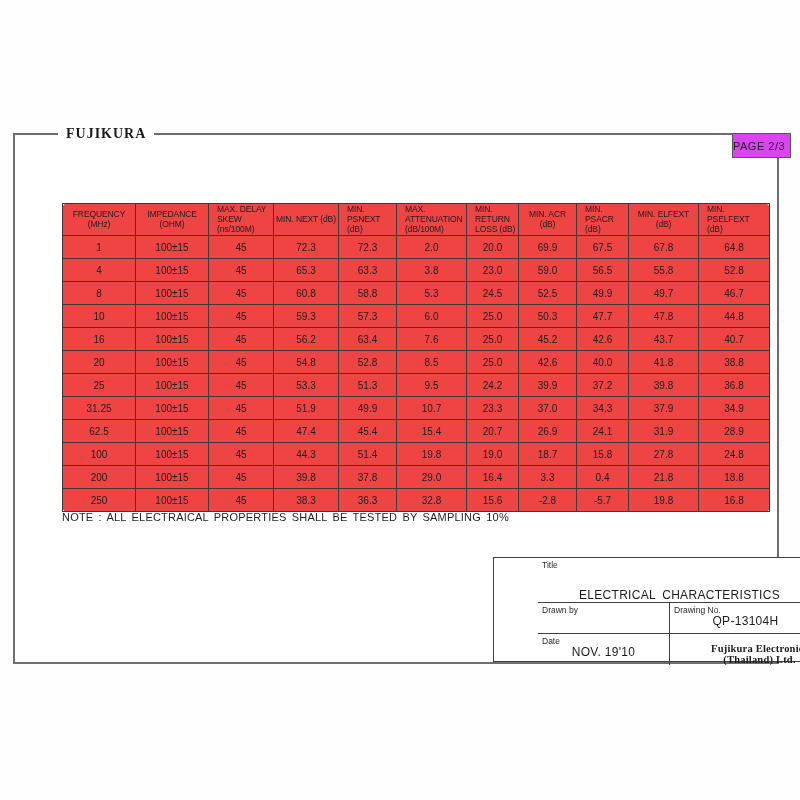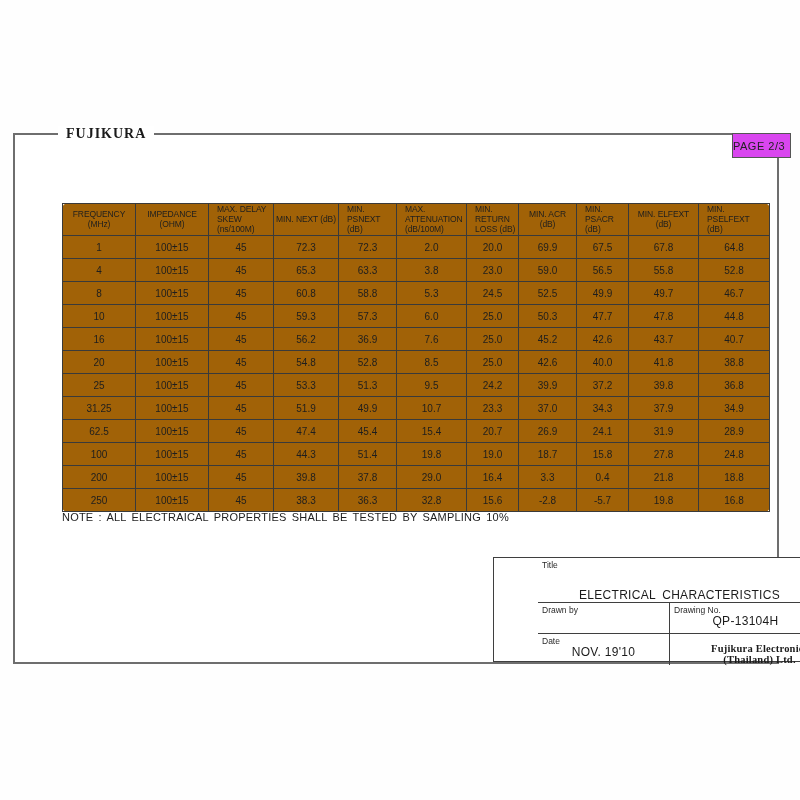--- a/index.html
+++ b/index.html
@@ -30,21 +30,21 @@
     position:absolute;left:720px;top:133px;width:57px;height:23px;z-index:3;
     border:1.5px solid #555;background:#d946ef;
     display:flex;align-items:center;
     font-size:11px;letter-spacing:0.5px;color:#222;margin-left:12px;
   }
 
   
   table.spec{
     position:absolute;left:62px;top:203px;z-index:2;
     border-collapse:collapse;table-layout:fixed;width:707px;
-    background:#a16207;
+    background:#ef4444;
     border-radius:6px;
   }
   table.spec th, table.spec td{
     border:1.4px solid #3a3a3a;
     overflow:hidden;
   }
   table.spec th{
     height:26px;font-weight:normal;font-size:8.5px;line-height:1.15;
     letter-spacing:-0.1px;white-space:pre-line;text-align:center;
     vertical-align:middle;padding:1px 2px;color:#1e1e1e;
@@ -191,21 +191,21 @@
           <td>50.3</td>
           <td>47.7</td>
           <td>47.8</td>
           <td>44.8</td>
         </tr>
         <tr>
           <td>16</td>
           <td>100±15</td>
           <td>45</td>
           <td>56.2</td>
-          <td>36.9</td>
+          <td>63.4</td>
           <td>7.6</td>
           <td>25.0</td>
           <td>45.2</td>
           <td>42.6</td>
           <td>43.7</td>
           <td>40.7</td>
         </tr>
         <tr>
           <td>20</td>
           <td>100±15</td>

